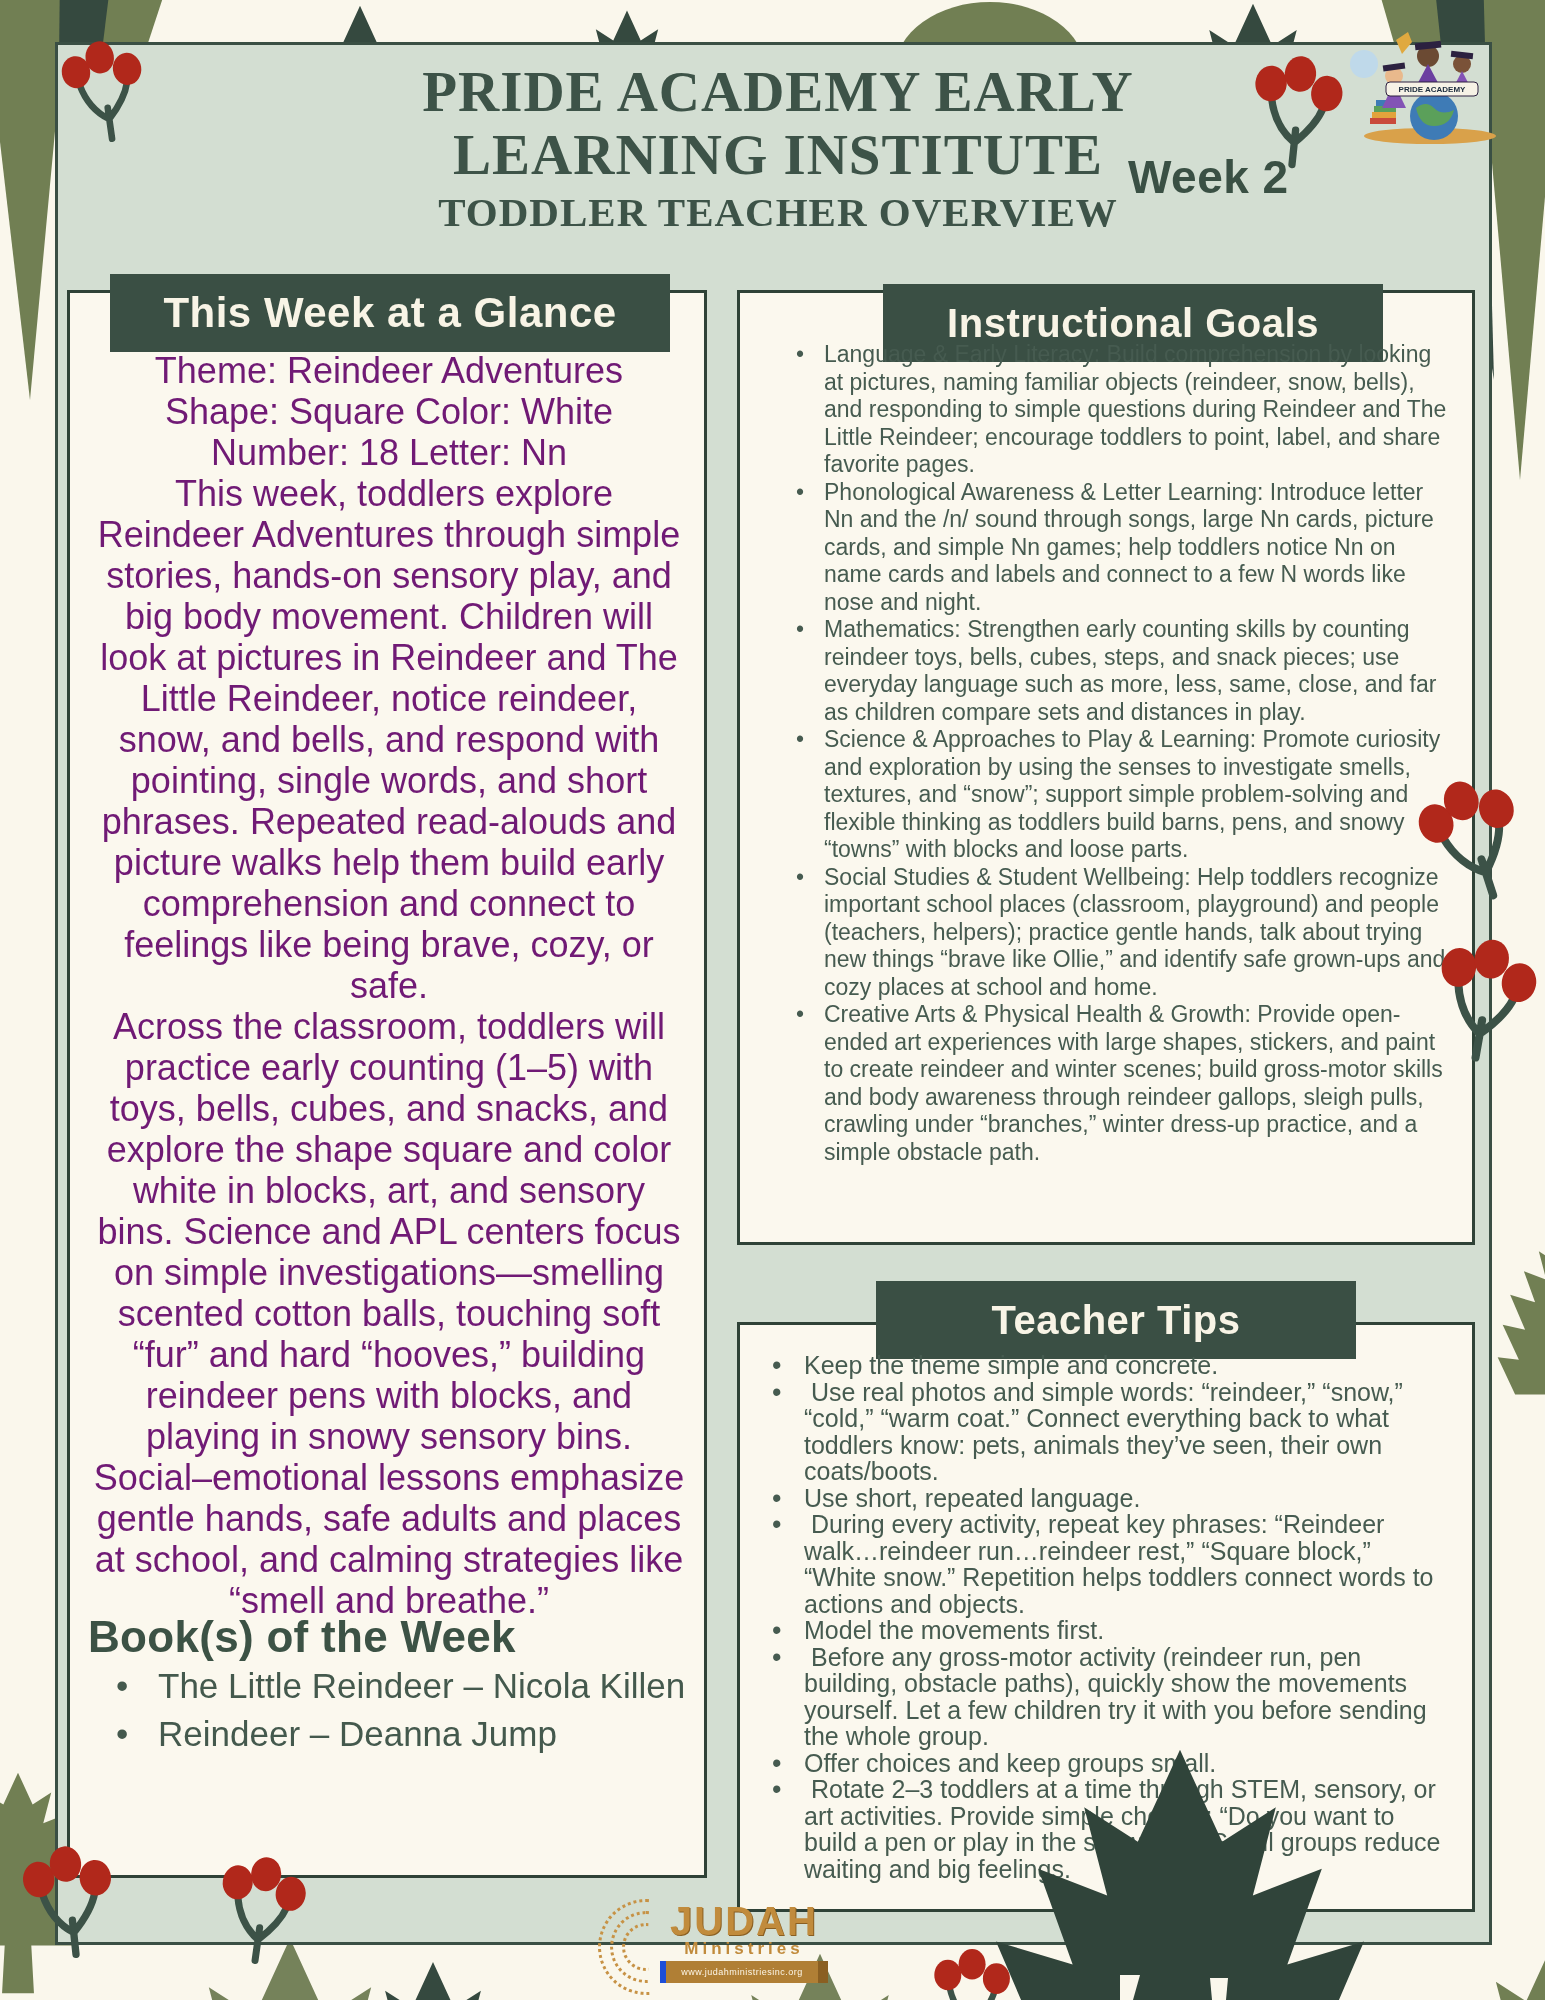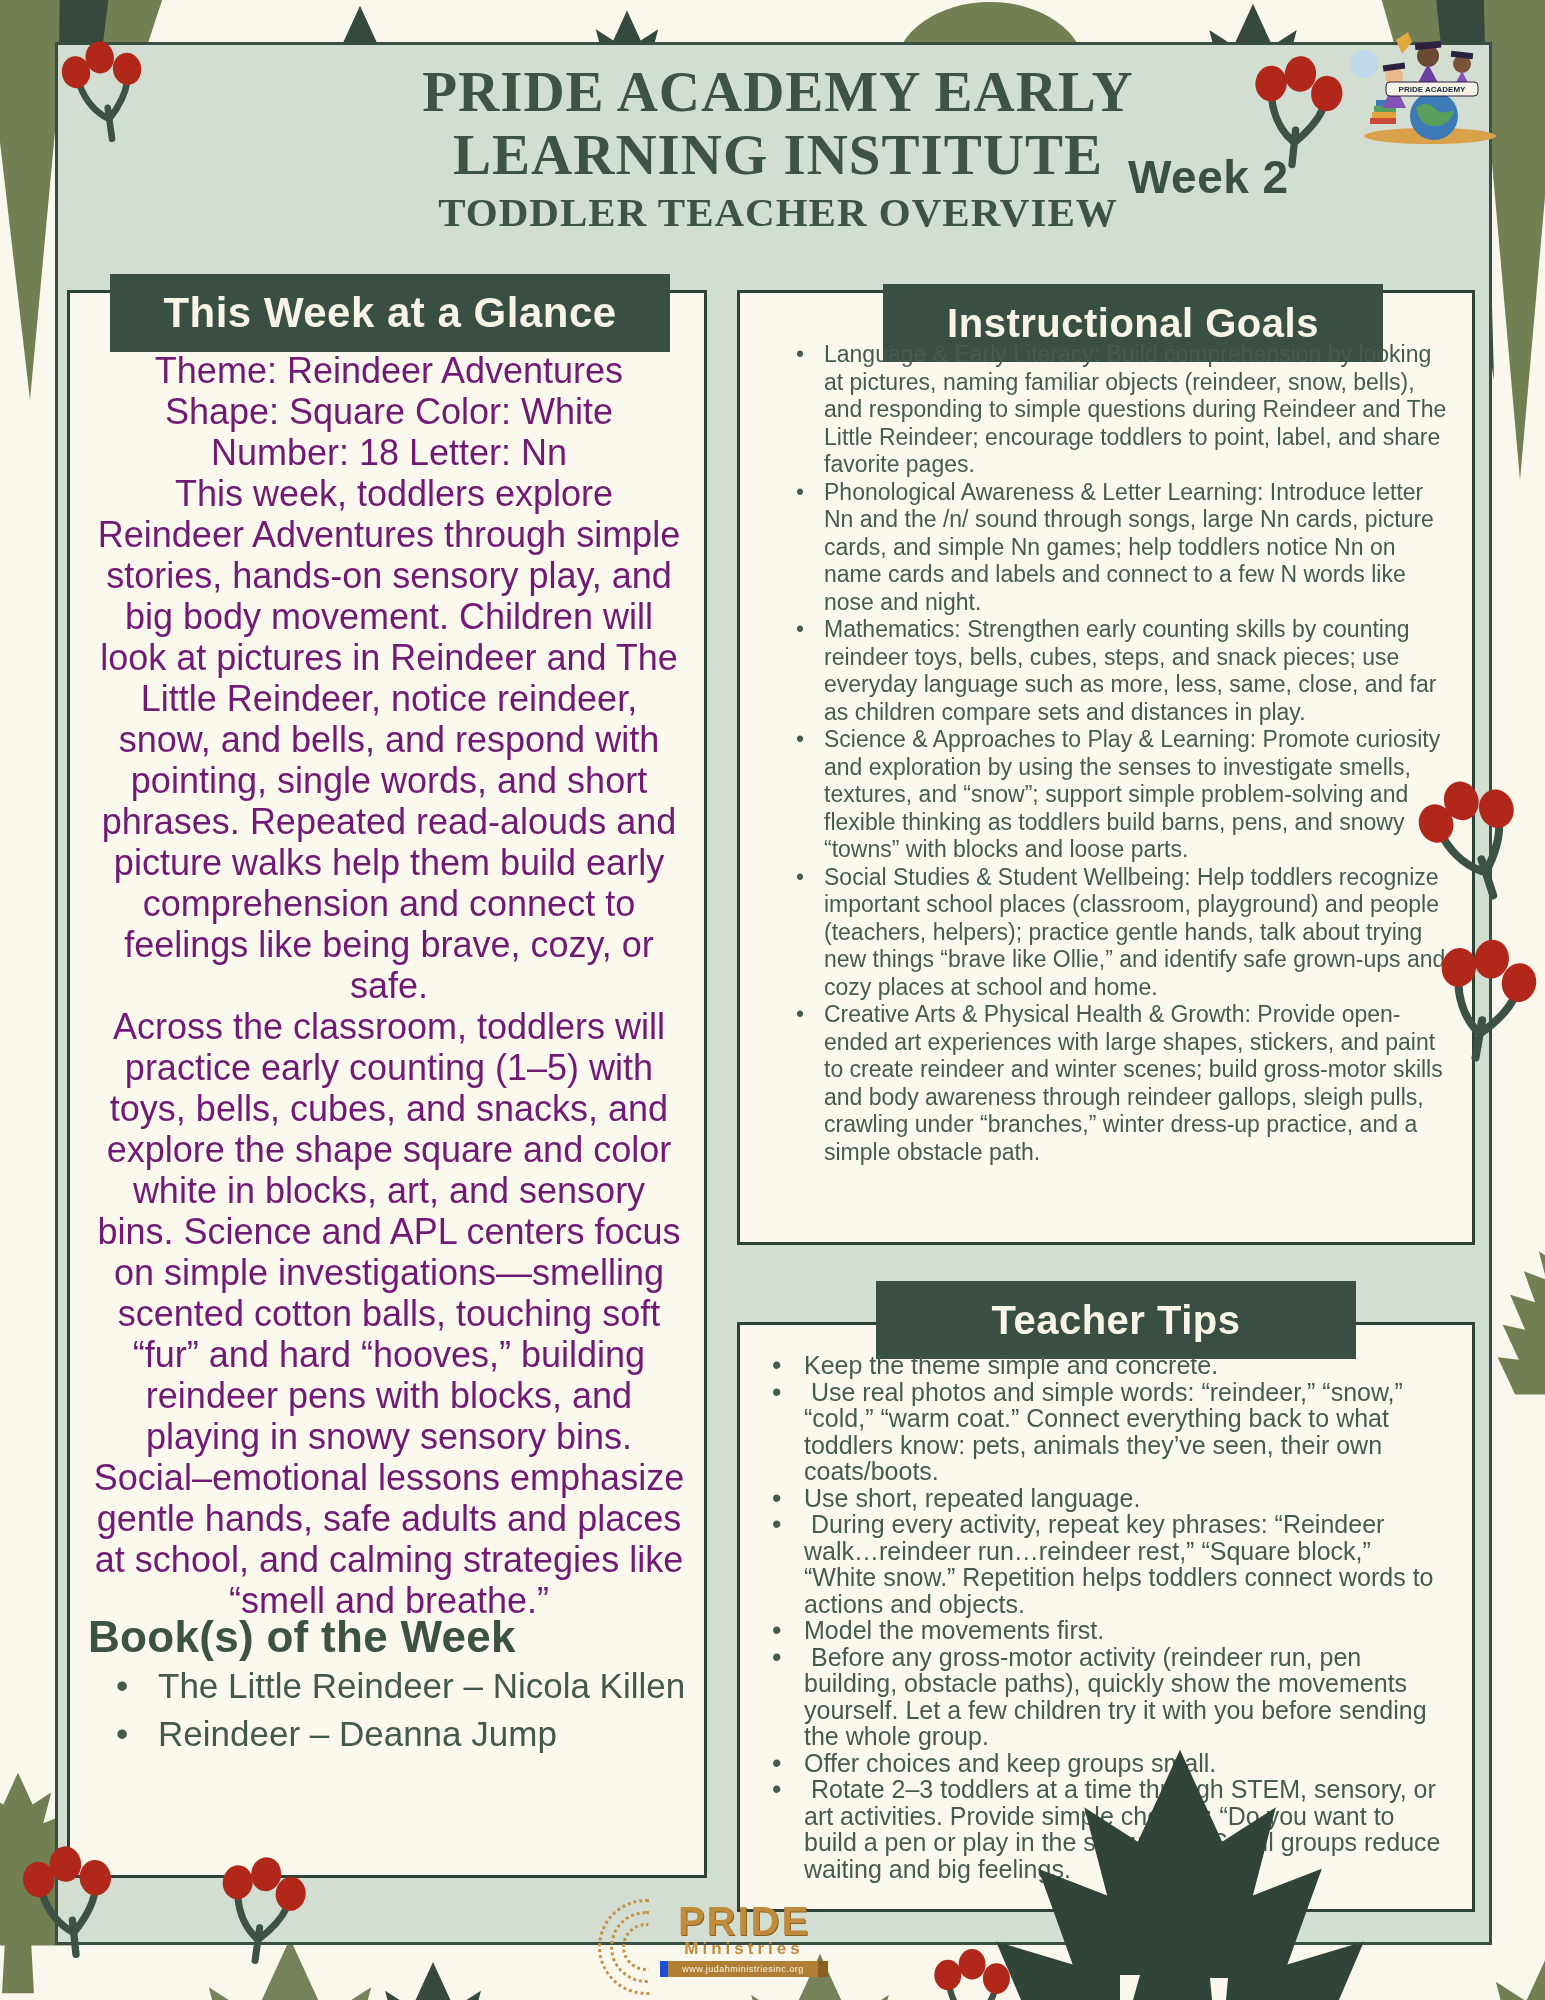--- a/index.html
+++ b/index.html
@@ -69,22 +69,22 @@
   .judah-logo{position:absolute;left:598px;top:1893px;width:230px;height:104px;z-index:7;}
   .judah-arcs{position:absolute;left:0;top:6px;width:96px;height:96px;}
   .judah-arc{position:absolute;border-radius:50%;border:3px dotted #C79245;}
   .judah-arc.a1{left:0;top:0;width:90px;height:90px;clip-path:polygon(0 0,55% 0,55% 100%,0 100%);}
   .judah-arc.a2{left:12px;top:12px;width:66px;height:66px;clip-path:polygon(0 0,55% 0,55% 100%,0 100%);}
   .judah-arc.a3{left:24px;top:24px;width:42px;height:42px;clip-path:polygon(0 0,55% 0,55% 100%,0 100%);}
   .judah-text{position:absolute;left:62px;top:8px;width:168px;text-align:center;}
   .judah-name{font-size:40px;font-weight:bold;letter-spacing:2px;color:#C18B3C;
     text-shadow:1px 1px 0 #8A5F22;line-height:40px;}
   .judah-sub{font-size:17px;font-weight:bold;letter-spacing:4px;color:#C18B3C;margin-top:-2px;}
-  .judah-bar{margin-top:2px;background:#B07F35;border-left:8px solid #1d4ed8;border-right:10px solid #8A5F22;
-    height:16px;display:flex;align-items:center;justify-content:center;}
+  .judah-bar{margin-top:2px;background:#B07F35;border-left:6px solid #1d4ed8;border-right:10px solid #8A5F22;
+    height:22px;display:flex;align-items:center;justify-content:center;}
   .judah-url{font-size:9px;color:#FCF6E8;letter-spacing:0.5px;white-space:nowrap;}
 </style>
 </head>
 <body>
 
 <div class="page">
 
   <svg class="decor" id="decor-back" aria-hidden="true">
     <defs>
       <symbol id="pine" viewBox="0 0 120 170">
@@ -222,21 +222,21 @@
     <use href="#berries" x="928" y="1948" width="90" height="99"></use>
   </svg>
 
   <div class="judah-logo">
     <div class="judah-arcs">
       <div class="judah-arc a1"></div>
       <div class="judah-arc a2"></div>
       <div class="judah-arc a3"></div>
     </div>
     <div class="judah-text">
-      <div class="judah-name">PRIDE</div>
+      <div class="judah-name">JUDAH</div>
       <div class="judah-sub">Ministries</div>
       <div class="judah-bar">
         <span class="judah-url">www.judahministriesinc.org</span>
       </div>
     </div>
   </div>
 
 </div>
 
 </body></html>

